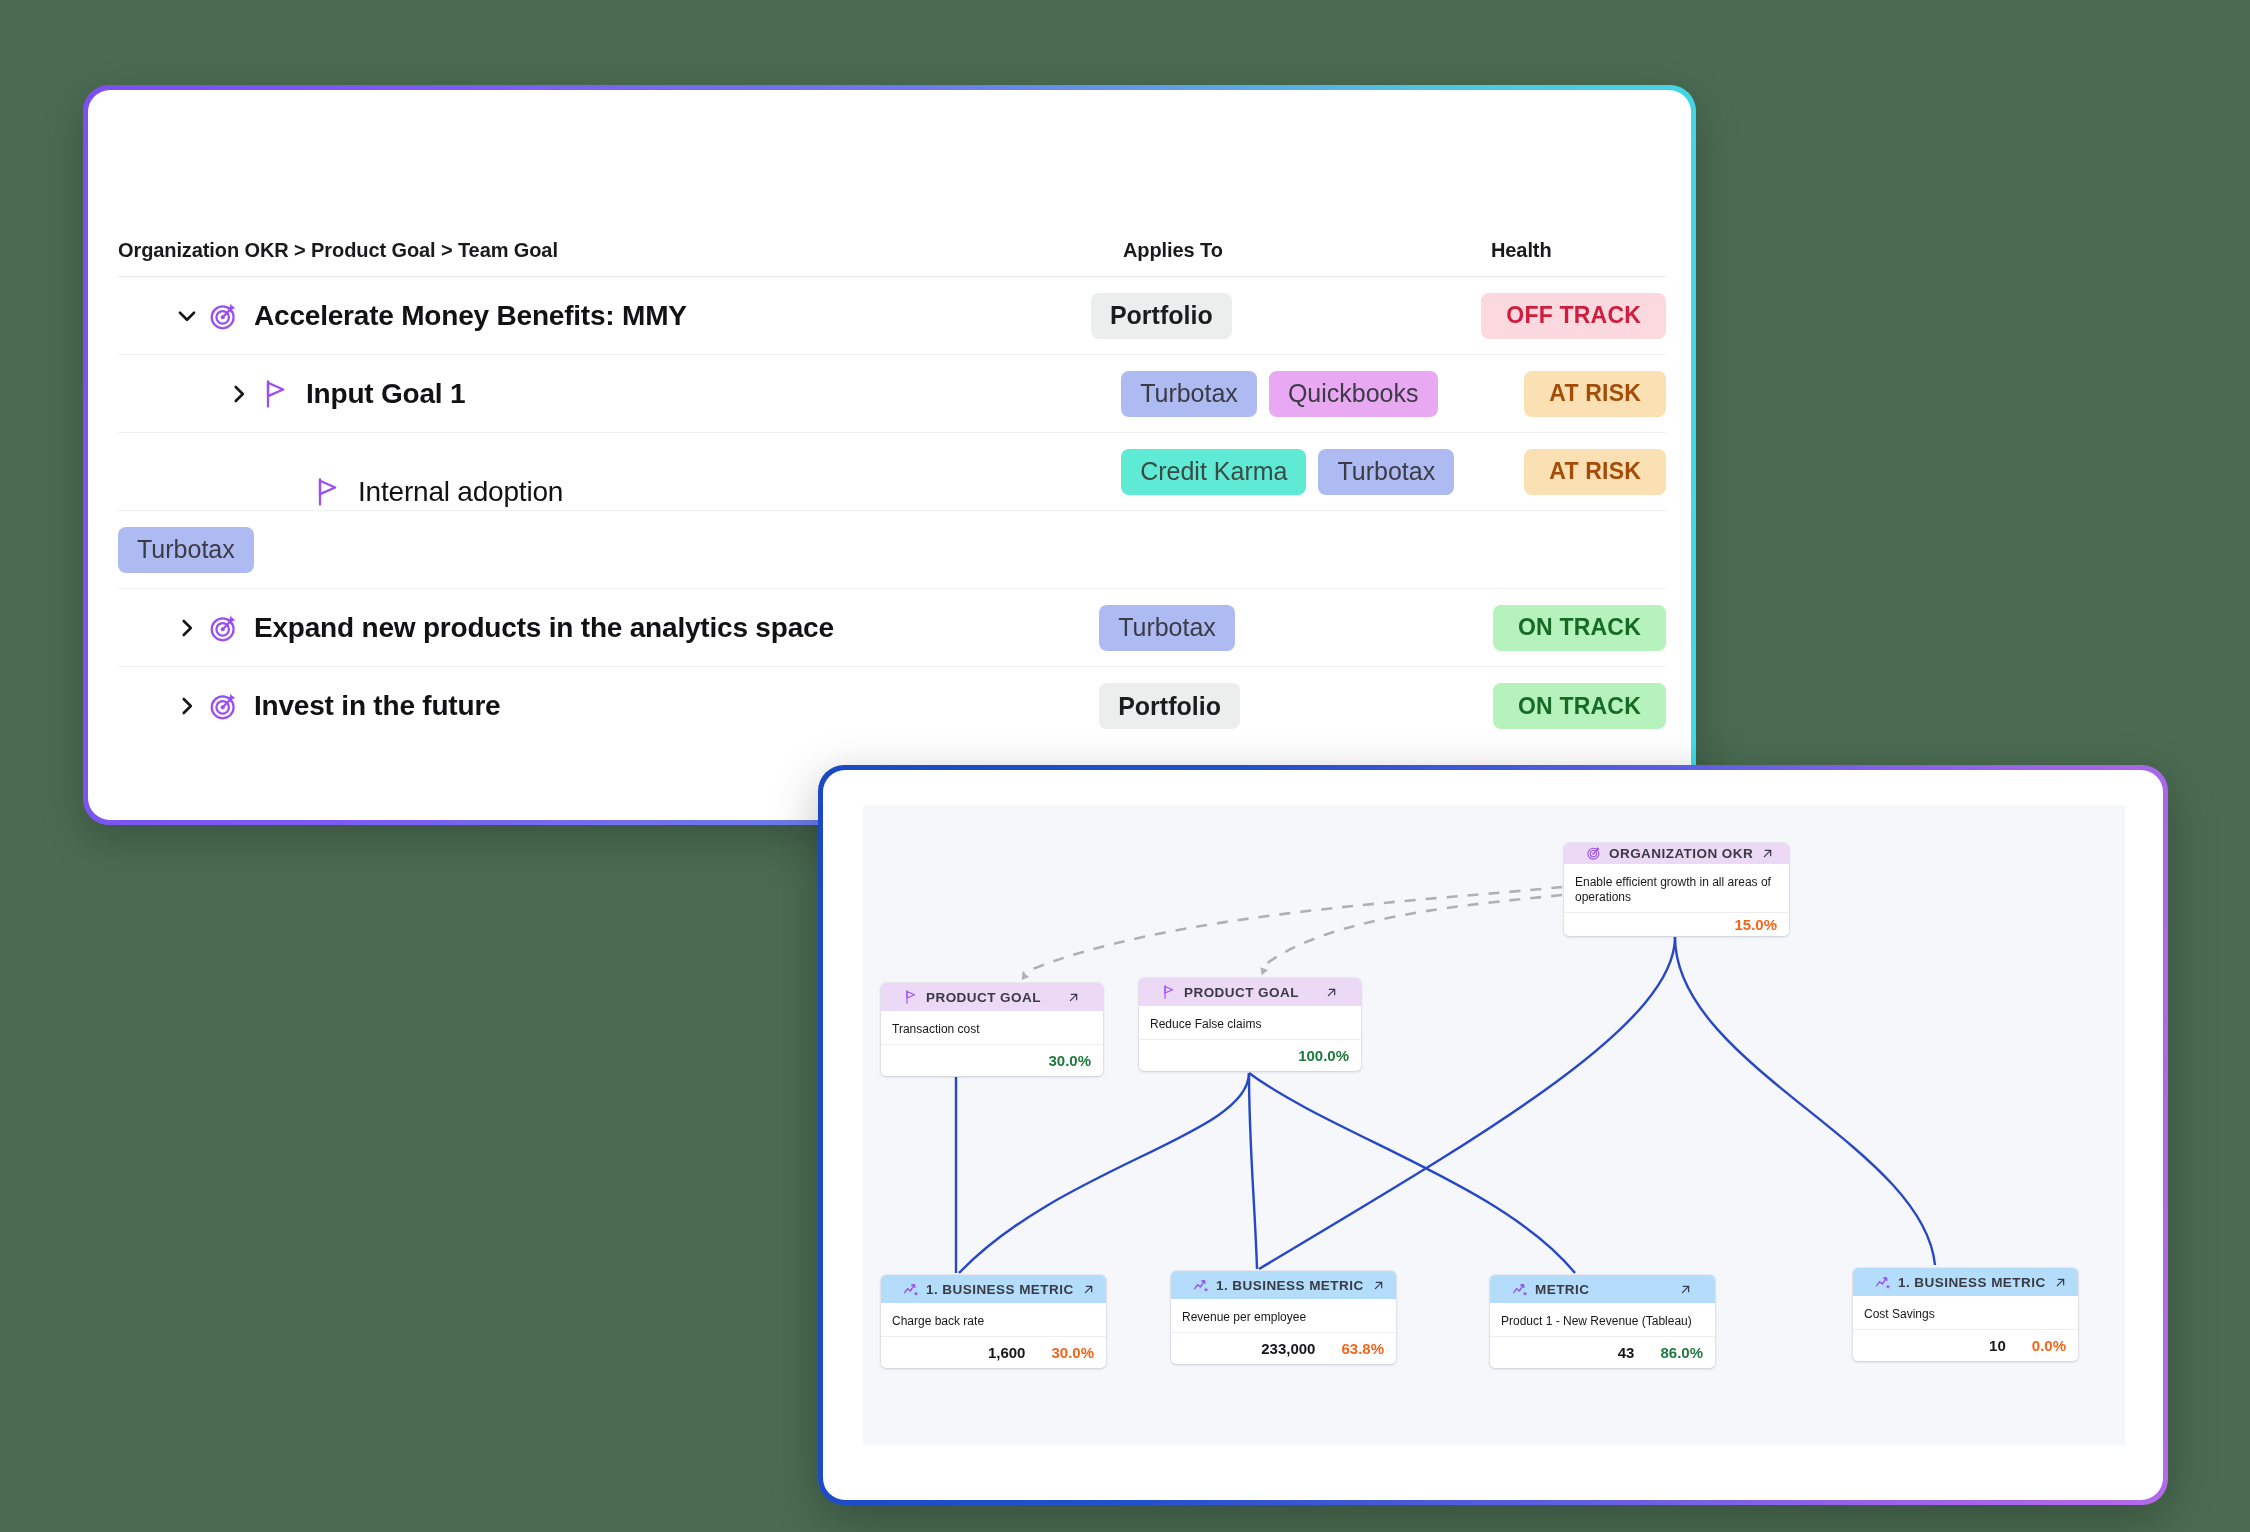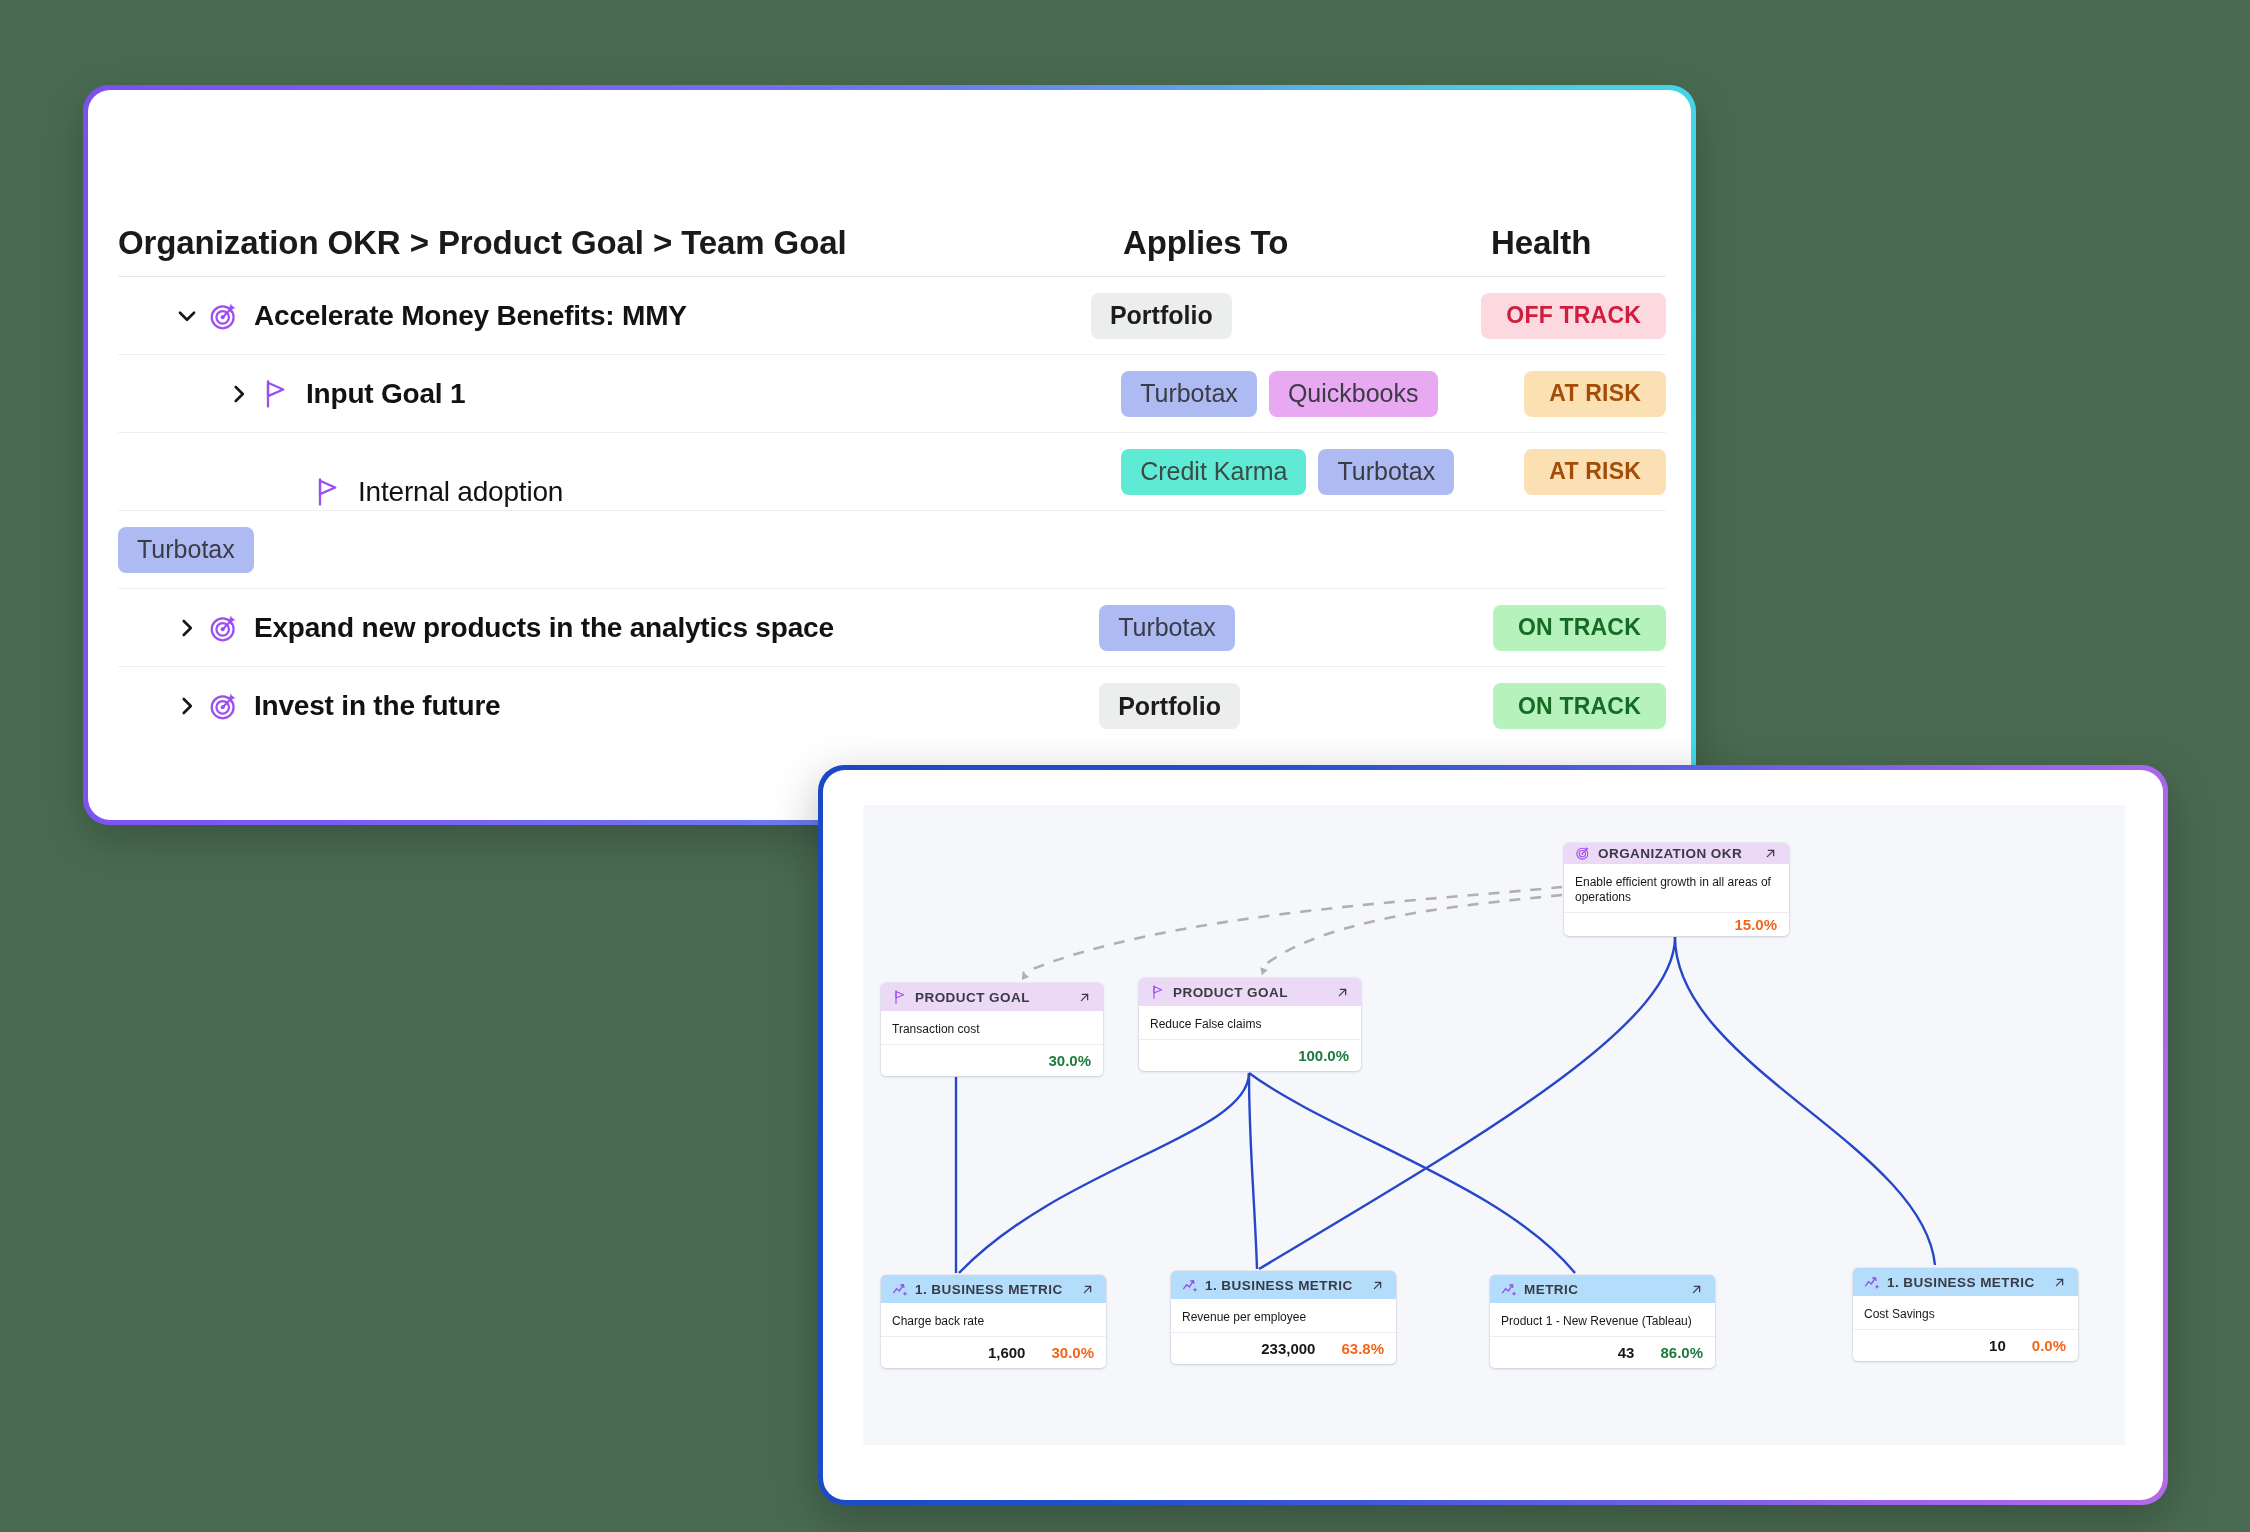--- a/index.html
+++ b/index.html
@@ -37,21 +37,21 @@
   .okr-head {
     display: flex; align-items: flex-end;
     height: 62px;
     border-bottom: 1.5px solid #e7e7ea;
     padding-bottom: 14px;
   }
   .col-name  { width: 1005px; }
   .col-apply { width: 368px; }
   .col-health{ flex: 1; }
   .okr-head .hcell {
-    font-size: 33px; font-weight: 700; color: #1a1a1c; letter-spacing: -0.1px;
+    font-size: 20px; font-weight: 700; color: #1a1a1c; letter-spacing: -0.1px;
   }
 
   .okr-row {
     display: flex; align-items: center;
     height: 78px;
     border-bottom: 1.5px solid #efeff1;
   }
   .okr-row:last-child { border-bottom: none; }
   .row-name { width: 1005px; display: flex; align-items: center; }
   .row-apply { width: 404px; display: flex; align-items: center; gap: 12px; }
@@ -127,21 +127,21 @@
   .node {
     position: absolute;
     background: #ffffff;
     border-radius: 5px;
     box-shadow: 0 1px 3px rgba(20,24,60,0.16), 0 0 0 0.7px rgba(20,24,60,0.05);
     overflow: hidden;
     display: flex; flex-direction: column;
   }
   .node-head {
     display: flex; align-items: center;
-    height: 30px; padding: 0 11px;
+    height: 30px; padding: 0 22px;
     gap: 7px;
   }
   .node-head.goal   { background: #ecd9f6; }
   .node-head.metric { background: #b3ddfa; }
   .node-kind {
     font-size: 13.5px; font-weight: 700; color: #3a3a44;
     letter-spacing: 0.45px; white-space: nowrap;
   }
   .node-ext { margin-left: auto; color: #3a3a50; display: flex; align-items: center; }
   .node-body {

